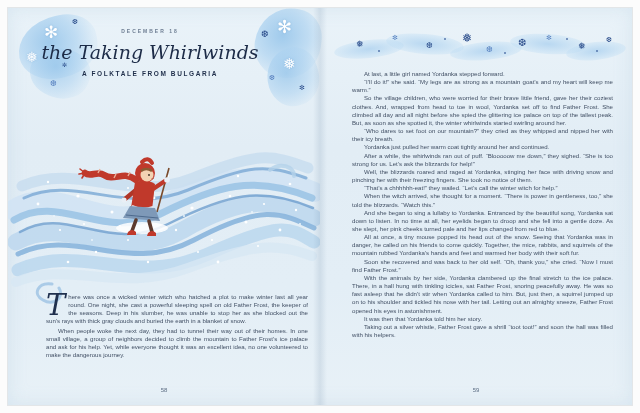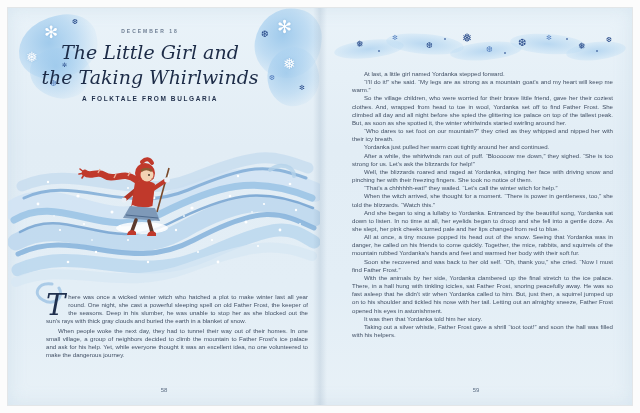--- a/index.html
+++ b/index.html
@@ -104,21 +104,20 @@
       <span class="flake white" style="left:34px;top:10px;font-size:18px;">✻</span>
       <span class="flake white" style="left:40px;top:48px;font-size:15px;">❅</span>
       <span class="flake navy" style="left:18px;top:22px;font-size:9px;">❆</span>
       <span class="flake navy" style="left:56px;top:76px;font-size:7px;">✼</span>
       <span class="flake mid" style="left:26px;top:66px;font-size:7px;">❆</span>
     </div>
 
     <div class="lp-header">
       <div class="date-label">DECEMBER 18</div>
       <div class="title">
-        <div>The Little Girl and</div>
         <div>the Taking Whirlwinds</div>
       </div>
       <div class="subtitle">A FOLKTALE FROM BULGARIA</div>
     </div>
 
     <svg class="illus" viewBox="0 0 312 192">
 
       <g fill="none" stroke-linecap="round">
         <path d="M5,98 C50,68 95,125 150,96 S250,55 306,80" stroke="#d2e4f3" stroke-width="20" opacity=".95"></path>
         <path d="M8,130 C60,100 110,155 175,118 S268,88 306,106" stroke="#c0d9ee" stroke-width="17" opacity=".95"></path>

